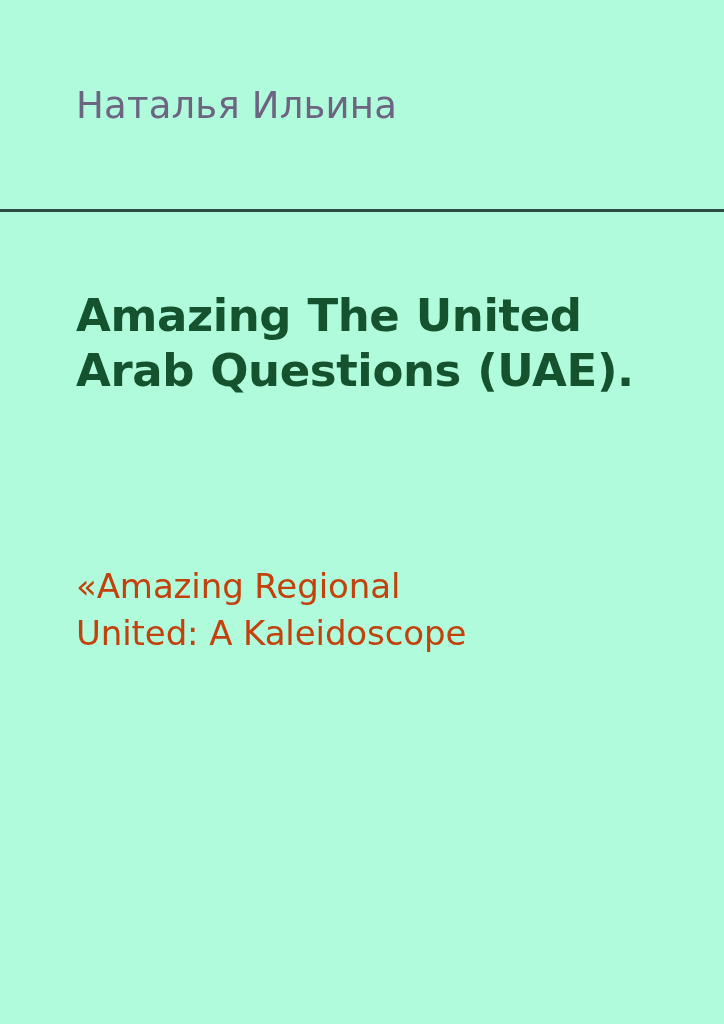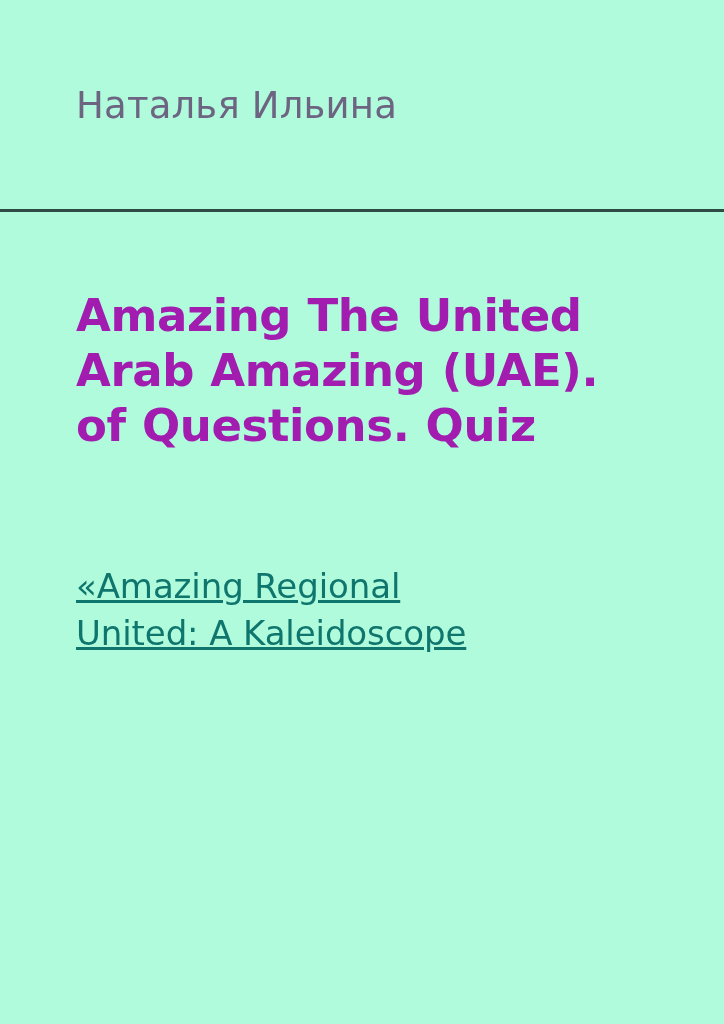--- a/index.html
+++ b/index.html
@@ -105,27 +105,26 @@
 
 <div class="cover" style="background: rgb(176, 251, 219);">
 
   <div class="author-block">
     <p class="author-name" style="color: rgb(108, 100, 129);">Наталья Ильина</p>
   </div>
 
   <hr class="divider" style="background: rgb(46, 76, 67);">
 
   <div class="title-block">
-    <h1 class="book-title" style="color: #a21caf;">
+    <h1 class="book-title" style="color: #14532d;">
       <span class="title-line">Amazing The United</span>
-      <span class="title-line">Arab Amazing (UAE).</span>
-      <span class="title-line">of Questions. Quiz</span>
+      <span class="title-line">Arab Questions (UAE).</span>
     </h1>
   </div>
 
   <div class="subtitle-block">
-    <h2 class="book-subtitle" style="color: #0f766e; text-decoration: underline;">
+    <h2 class="book-subtitle" style="color: #c2410c;">
       <span class="subtitle-line">«Amazing Regional</span>
       <span class="subtitle-line">United: A Kaleidoscope</span>
     </h2>
   </div>
 
 </div>
 
 </body></html>

